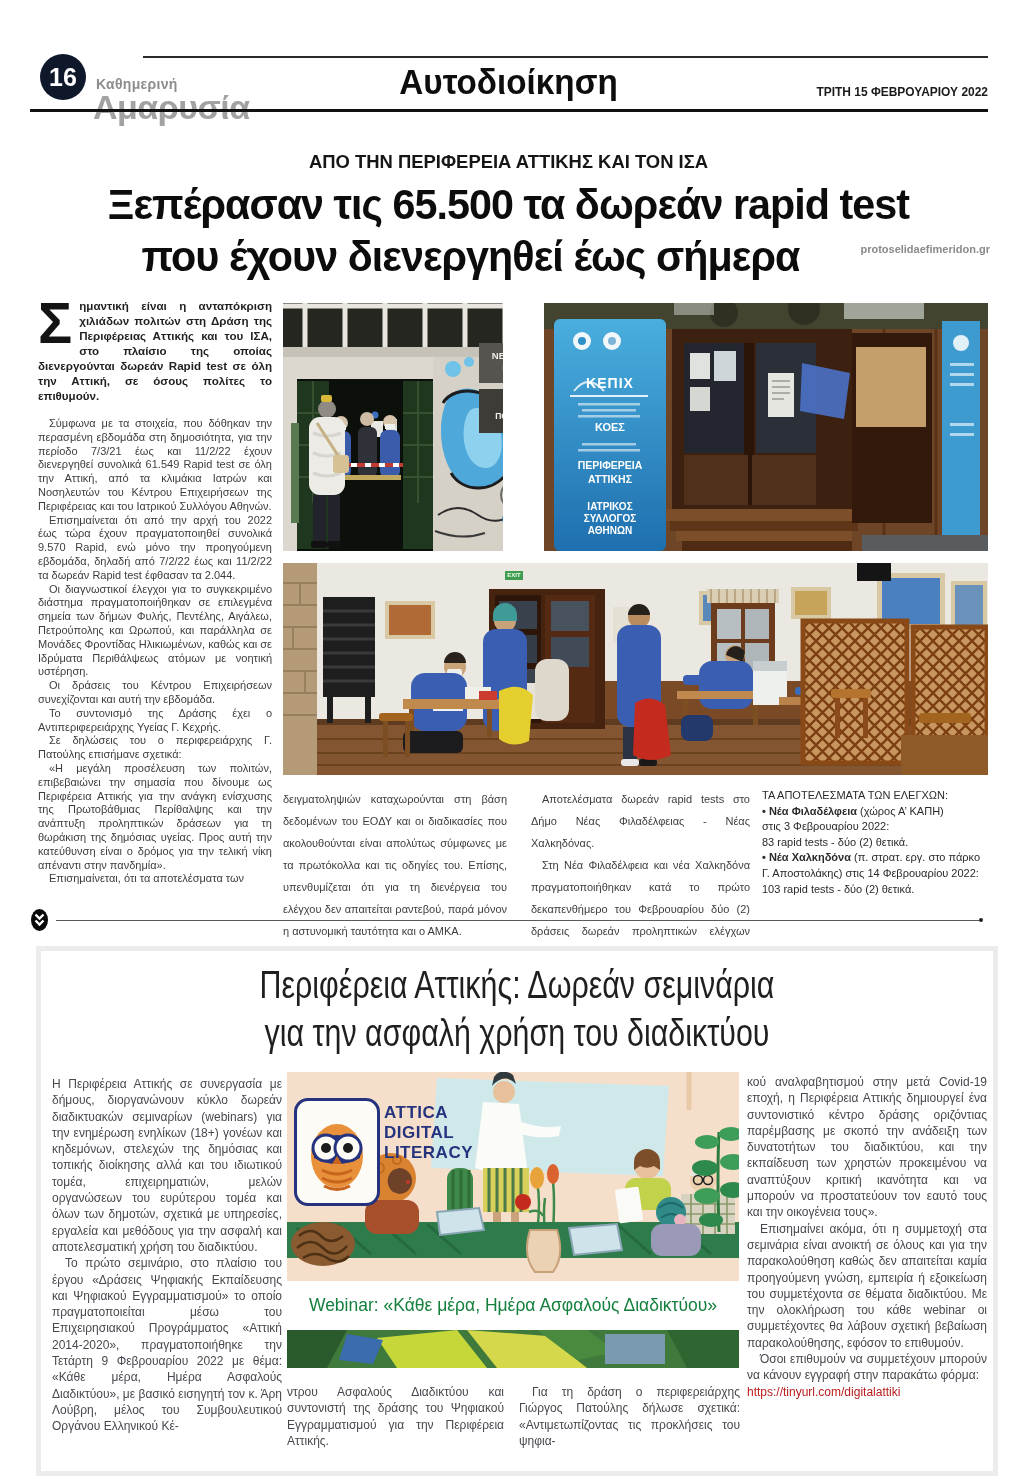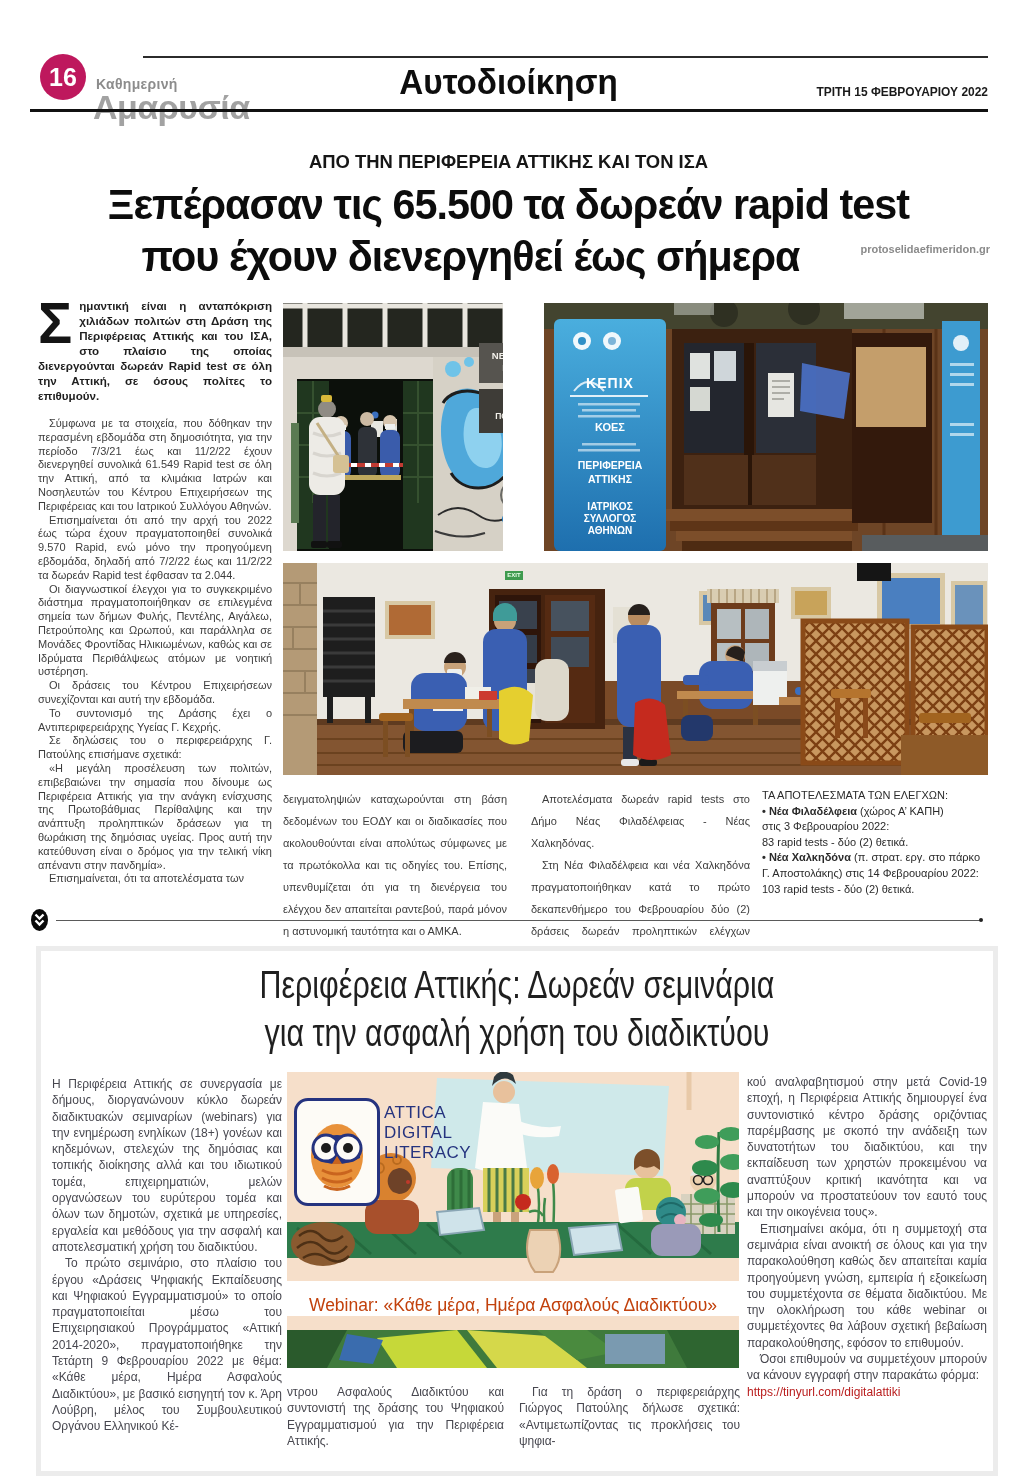--- a/index.html
+++ b/index.html
@@ -1,21 +1,21 @@
 <!DOCTYPE html>
 <html><head>
 <meta charset="utf-8">
 <style>
   html,body{margin:0;padding:0;background:#f2f2f2}
   .page{position:relative;width:1017px;height:1481px;background:#ffffff;
         font-family:"Liberation Sans",sans-serif;overflow:hidden;margin:0 auto}
   .abs{position:absolute}
 
   
-  .pagenum{left:40px;top:54px;width:46px;height:46px;border-radius:50%;background:#be185d;
+  .pagenum{left:40px;top:54px;width:46px;height:46px;border-radius:50%;background:#0f172a;
            color:#fff;font-size:25px;font-weight:bold;text-align:center;line-height:46px}
   .logo-top{left:96px;top:76px;font-size:14px;font-weight:bold;color:#8c8c8c;letter-spacing:.3px}
   .logo-main{left:93px;top:88px;font-size:34px;font-weight:bold;color:#a2a2a2;letter-spacing:-.5px}
   .hdr-thinline{left:143px;top:56px;width:845px;height:2px;background:#2b2b2b}
   .hdr-rule{left:30px;top:109px;width:958px;height:3px;background:#111}
   .section-title{left:0;top:62px;width:1017px;text-align:center;font-size:35px;font-weight:bold;color:#0d0d0d;
                  transform:scaleX(.95)}
   .issue-date{left:700px;top:84px;width:288px;text-align:right;font-size:13px;font-weight:bold;color:#1a1a1a;
               transform:scaleX(.92);transform-origin:right center}
 
@@ -68,26 +68,26 @@
   .a2right{left:747px;top:1074px;width:240px}
   .midA{left:287px;top:1384px;width:217px}
   .midB{left:519px;top:1384px;width:221px}
   .a2link{color:#b91c1c;text-decoration:none}
 
   
   .illus{left:287px;top:1072px;width:452px;height:296px;background:#f6dfca;overflow:hidden}
   .illus svg{position:absolute;left:0;top:0}
   .il-logocard{position:absolute;left:7px;top:26px;width:80px;height:102px;background:#fdfbf6;
                border:3px solid #25337f;border-radius:14px}
-  .il-logotxt{position:absolute;left:97px;top:31px;font-size:17px;line-height:20px;font-weight:normal;
+  .il-logotxt{position:absolute;left:97px;top:31px;font-size:17px;line-height:20px;font-weight:bold;
               color:#25337f;letter-spacing:.5px}
   .il-heading{position:absolute;left:212px;top:31px;width:238px;font-size:13.5px;line-height:18.5px;
               font-weight:bold;color:#3fa165;letter-spacing:-.2px}
-  .il-webinar{position:absolute;left:0;top:209px;width:452px;height:35px;background:#fff;
-              font-size:17.5px;line-height:49px;text-align:center;color:#c2410c}
+  .il-webinar{position:absolute;left:0;top:209px;width:452px;height:49px;background:#fff;
+              font-size:17.5px;line-height:49px;text-align:center;color:#15803d}
 </style>
 </head>
 <body>
 
 <div class="page">
 
   <div class="abs hdr-thinline"></div>
   <div class="abs pagenum">16</div>
   <div class="abs logo-top">Καθημερινή</div>
   <div class="abs logo-main">Αμαρυσία</div>

